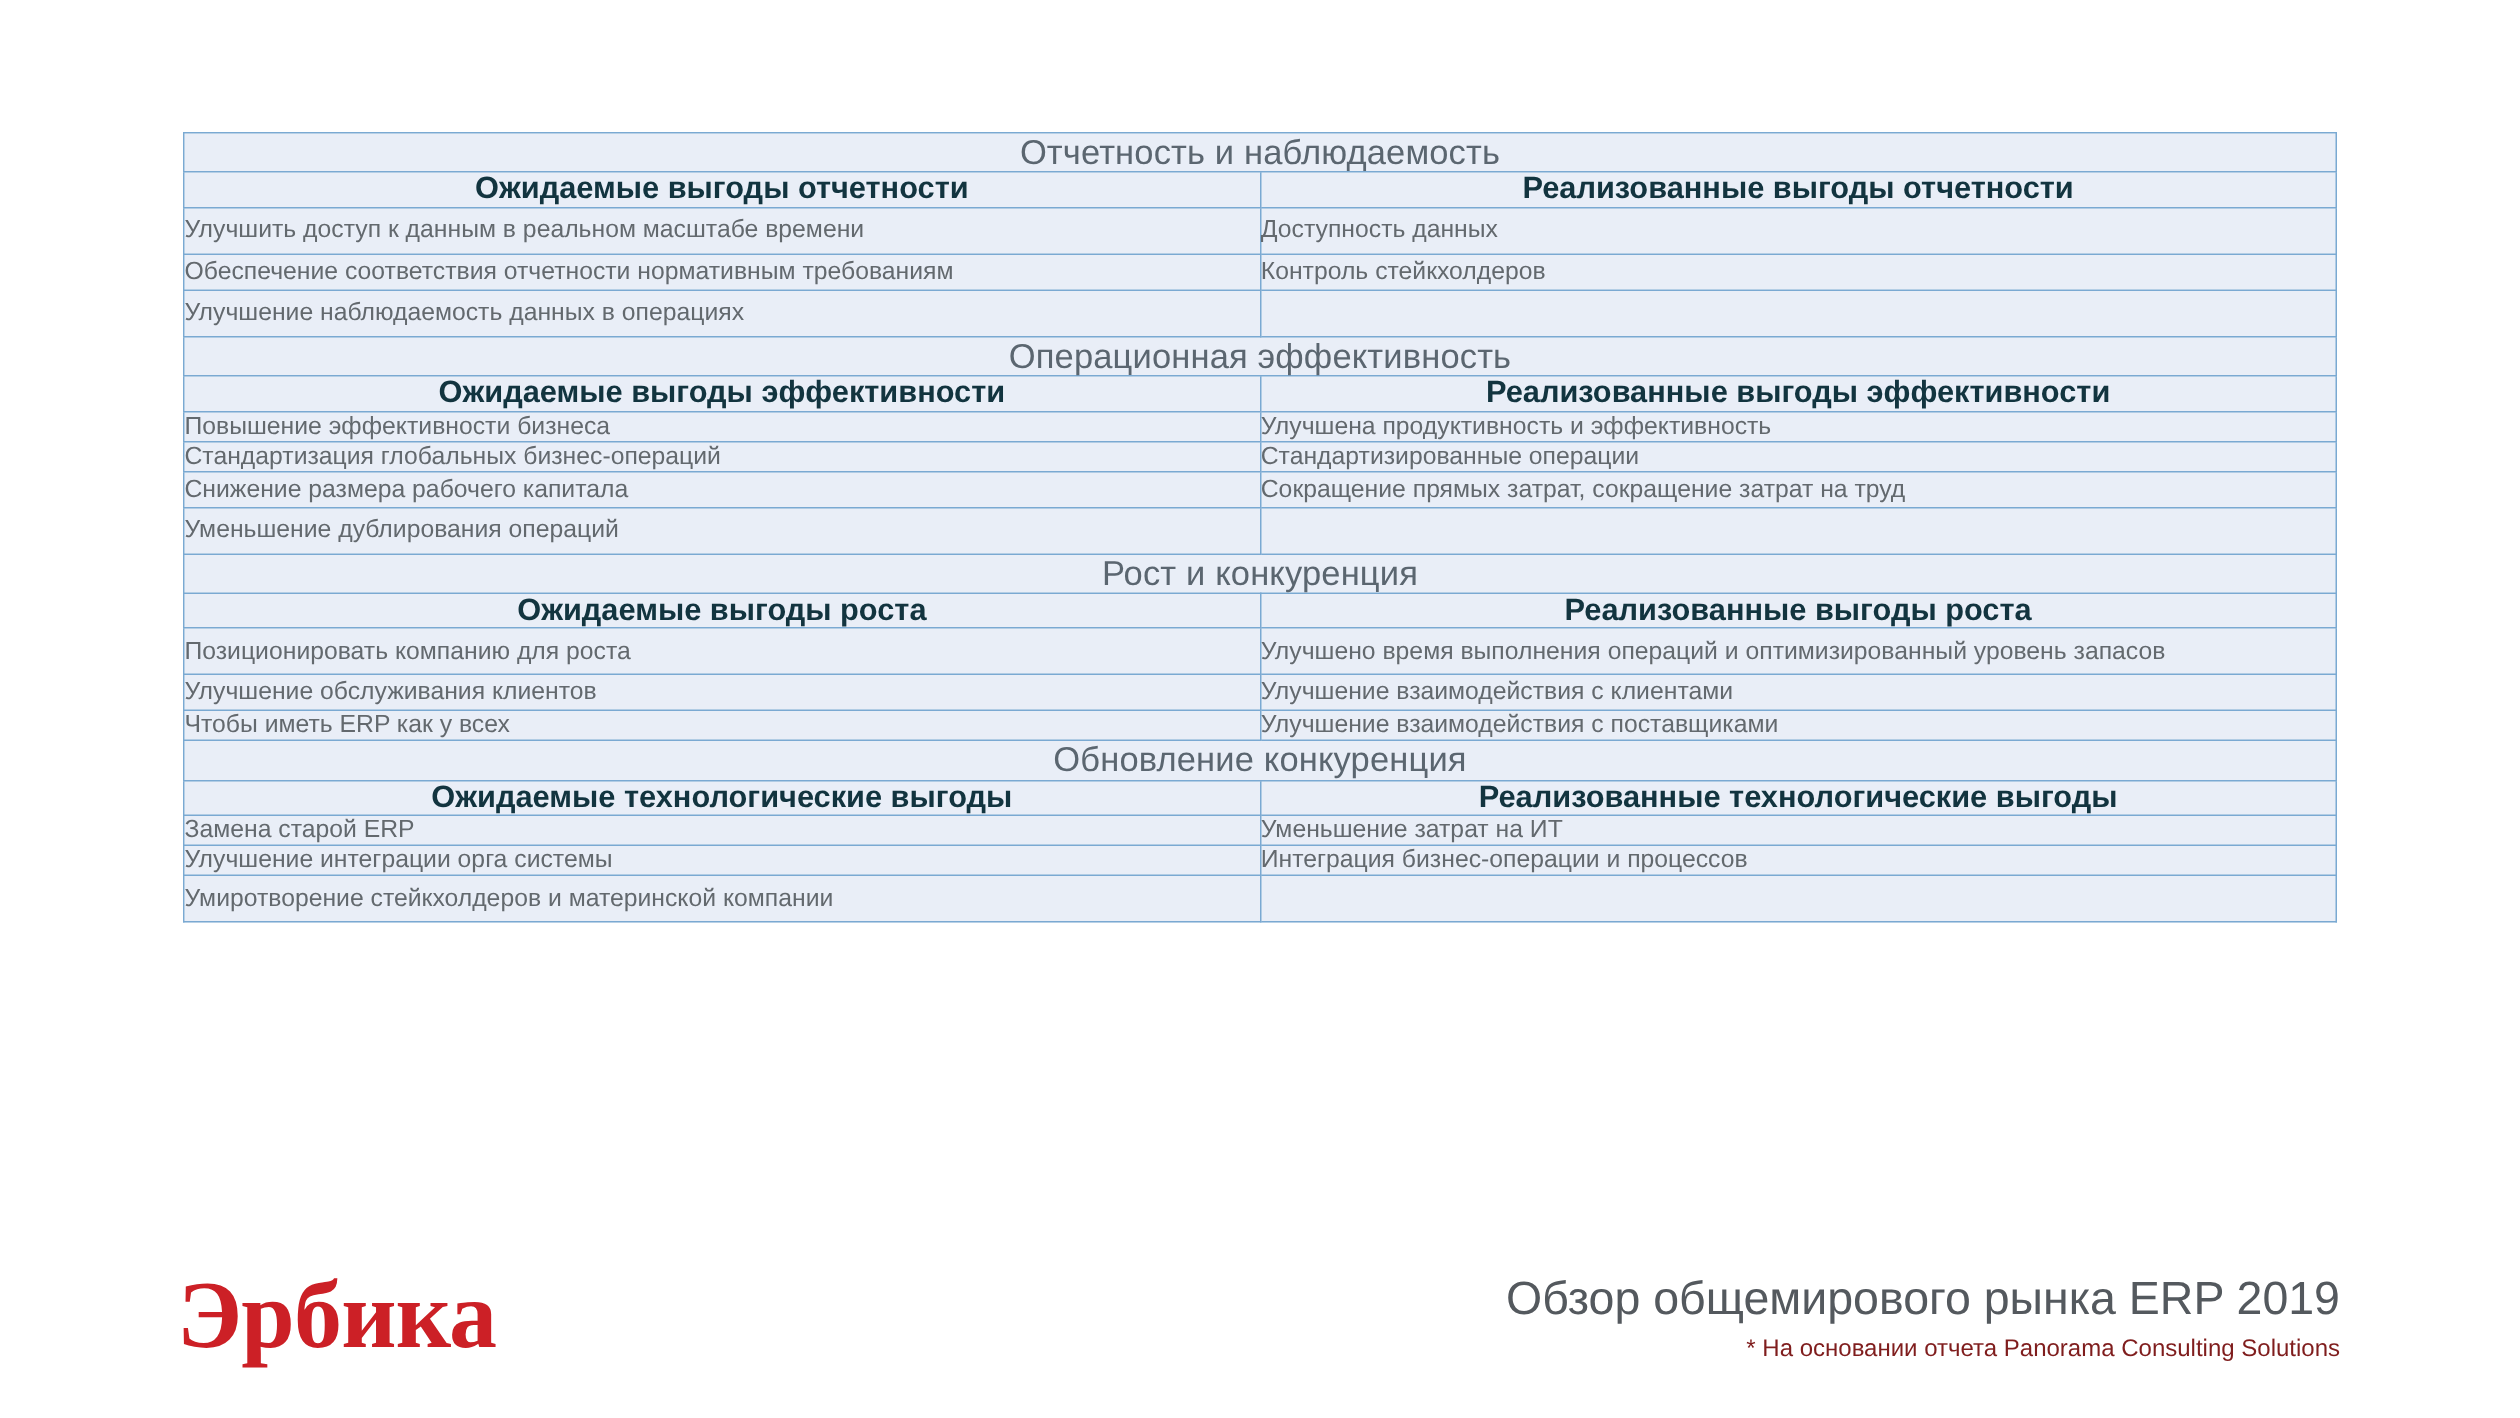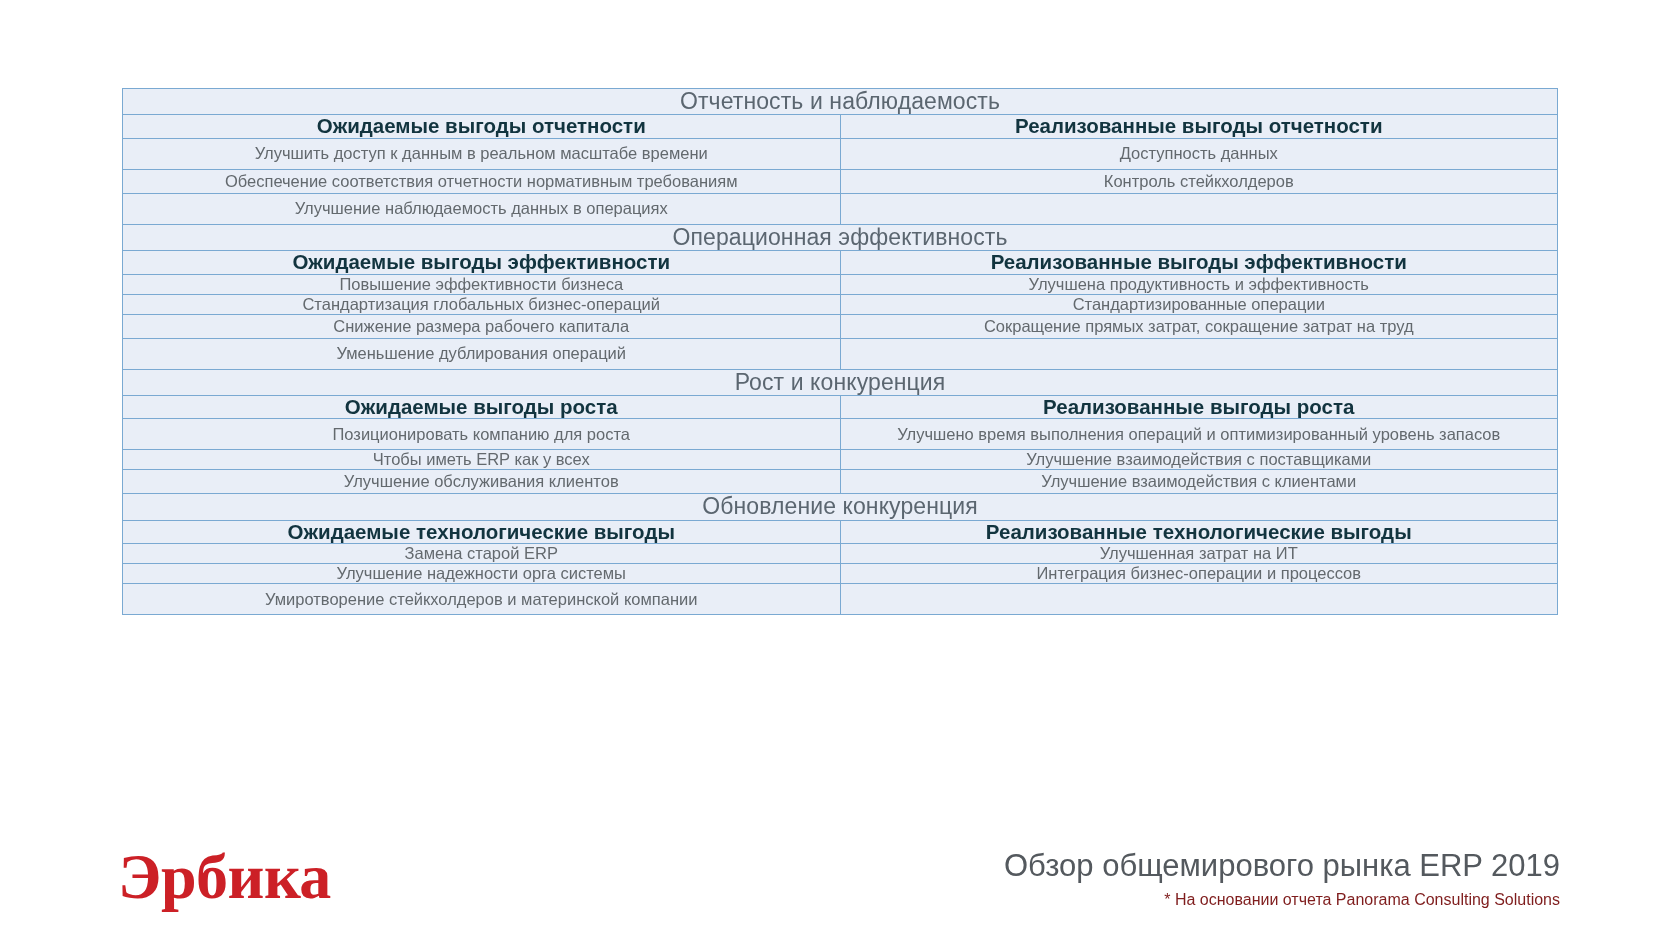--- a/index.html
+++ b/index.html
@@ -74,21 +74,20 @@
   .col-head {
     text-align: center;
     font-size: 20.5px;
     font-weight: bold;
     color: #12343f;
     padding: 7px 10px 8px 10px;
     line-height: 1.1;
   }
 
   .item {
-    text-align: center;
     font-size: 16.5px;
     color: #63696e;
     padding: 6px 14px 7px 14px;
     line-height: 1.15;
     font-weight: 400;
   }
 
   .item.empty { color: transparent; }
 
   .h-tall  { height: 30px; }
@@ -185,40 +184,40 @@
           </tr>
           <tr>
             <td class="col-head cell-left cell-expected">Ожидаемые выгоды роста</td>
             <td class="col-head cell-right">Реализованные выгоды роста</td>
           </tr>
           <tr>
             <td class="item cell-left cell-expected h-tall">Позиционировать компанию для роста</td>
             <td class="item cell-right h-tall">Улучшено время выполнения операций и оптимизированный уровень запасов</td>
           </tr>
           <tr>
+            <td class="item cell-left cell-expected h-mid">Улучшение обслуживания клиентов</td>
+            <td class="item cell-right h-mid">Улучшение взаимодействия с клиентами</td>
+          </tr>
+          <tr>
             <td class="item cell-left cell-expected h-short">Чтобы иметь ERP как у всех</td>
             <td class="item cell-right h-short">Улучшение взаимодействия с поставщиками</td>
           </tr>
-          <tr>
-            <td class="item cell-left cell-expected h-mid">Улучшение обслуживания клиентов</td>
-            <td class="item cell-right h-mid">Улучшение взаимодействия с клиентами</td>
-          </tr>
           <tr class="section-row">
             <td class="section-title" colspan="2">Обновление конкуренция</td>
           </tr>
           <tr>
             <td class="col-head cell-left cell-expected">Ожидаемые технологические выгоды</td>
             <td class="col-head cell-right">Реализованные технологические выгоды</td>
           </tr>
           <tr>
             <td class="item cell-left cell-expected h-short">Замена старой ERP</td>
-            <td class="item cell-right h-short">Улучшенная затрат на ИТ</td>
-          </tr>
-          <tr>
-            <td class="item cell-left cell-expected h-short">Улучшение надежности орга системы</td>
+            <td class="item cell-right h-short">Уменьшение затрат на ИТ</td>
+          </tr>
+          <tr>
+            <td class="item cell-left cell-expected h-short">Улучшение интеграции орга системы</td>
             <td class="item cell-right h-short">Интеграция бизнес-операции и процессов</td>
           </tr>
           <tr>
             <td class="item cell-left cell-expected h-tall">Умиротворение стейкхолдеров и материнской компании</td>
             <td class="item cell-right h-tall empty"></td>
           </tr>
         </tbody>
     </table>
   </div>
 

